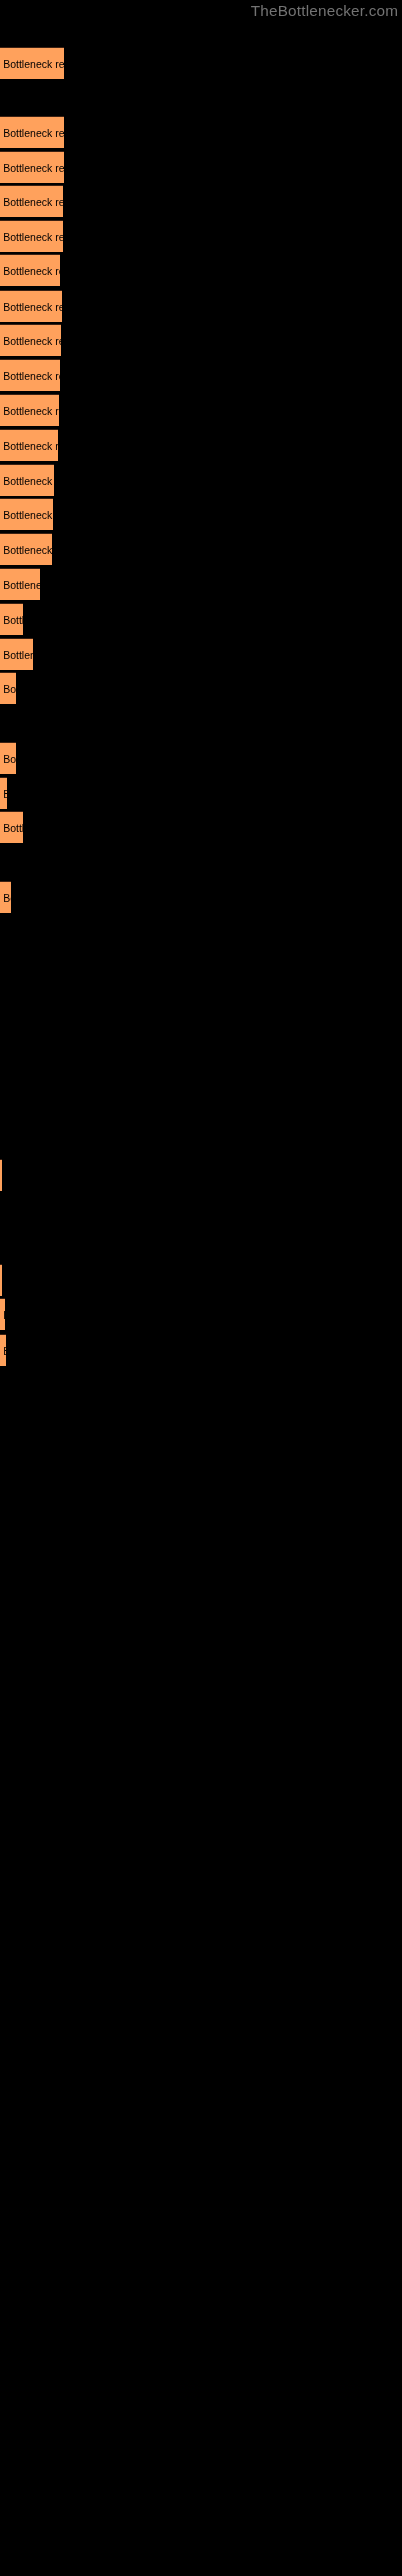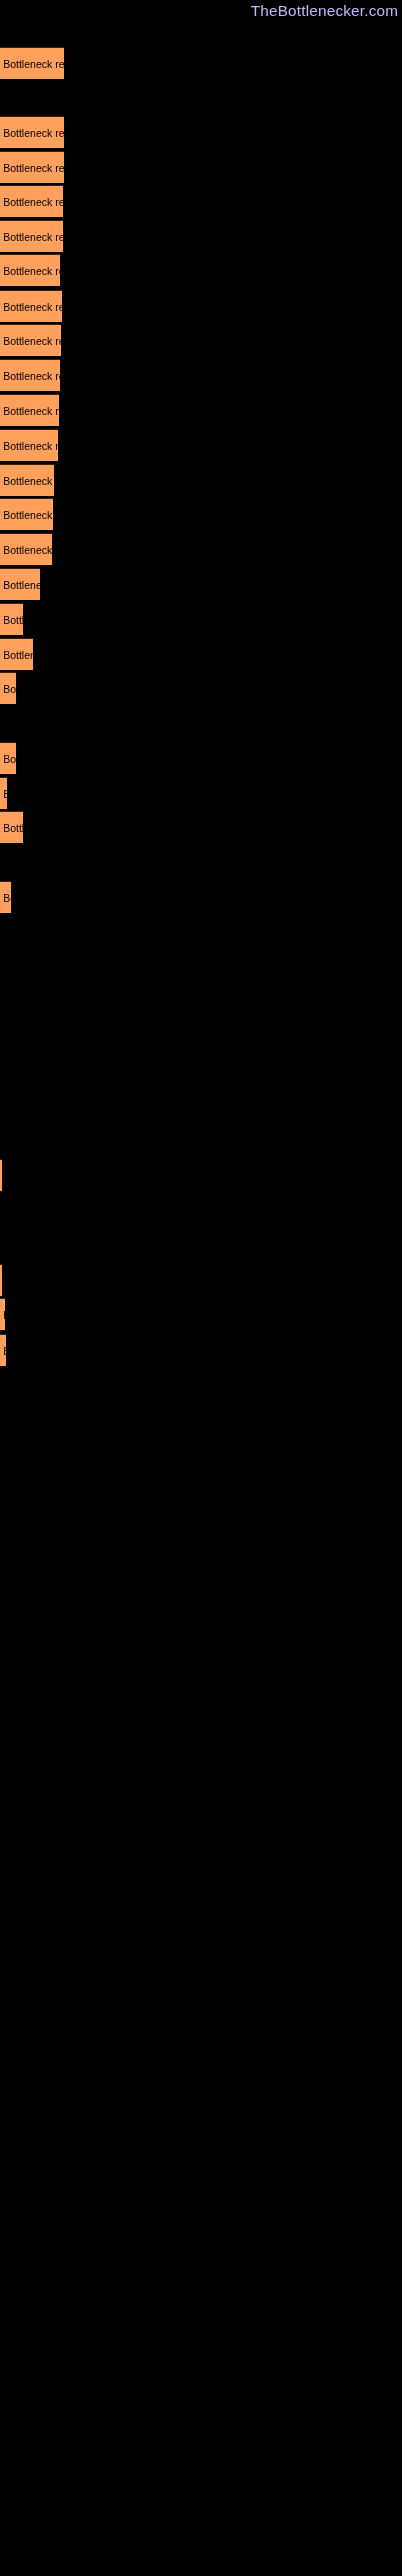--- a/index.html
+++ b/index.html
@@ -21,21 +21,21 @@
     width: 403px;
     height: 2576px;
     background: #000000;
   }
   #watermark {
     position: absolute;
     right: 4.8px;
     top: 1.6px;
     font-family: "Liberation Sans", sans-serif;
     font-size: 15.3px;
-    color: #c4b5fd;
+    color: #737373;
     letter-spacing: 0.2px;
     white-space: nowrap;
     line-height: 17.7px;
     user-select: none;
   }
   #bars-layer {
     position: absolute;
     left: 0;
     top: 0;
     width: 403px;

